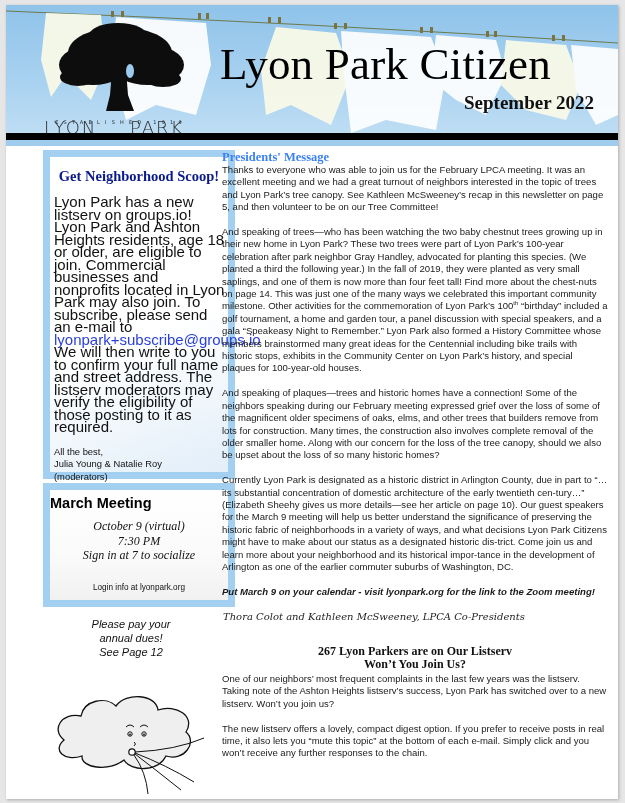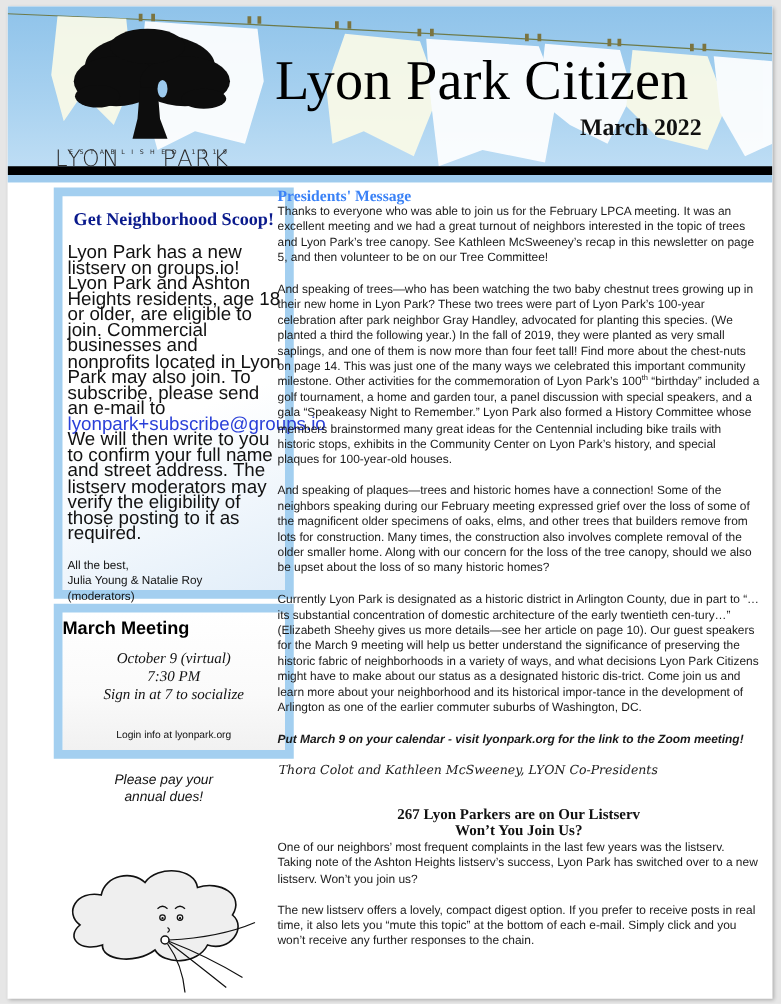--- a/index.html
+++ b/index.html
@@ -177,21 +177,21 @@
           <path d="M74 55 L88 55 L90 80 L96 96 L68 96 L72 80 Z"></path>
         </g>
         <ellipse cx="92" cy="56" rx="4" ry="7" fill="#9ccaee"></ellipse>
       </svg>
       <span class="logo-word left">LYON</span>
       <span class="logo-word right">PARK</span>
       <div class="logo-est">ESTABLISHED 1919</div>
     </div>
 
     <div class="masthead-title">Lyon Park Citizen</div>
-    <div class="masthead-date">March 2022</div>
+    <div class="masthead-date">September 2022</div>
     <div class="rule-black"></div>
     <div class="rule-blue"></div>
   </div>
 
   <div class="box scoop">
     <div class="scoop-title">Get Neighborhood Scoop!</div>
     <div class="scoop-body">
       <span>Lyon Park has a new listserv on groups.io! Lyon Park and Ashton Heights residents, age 18 or older, are eligible to join. Commercial businesses and nonprofits located in Lyon Park may also join. To subscribe, please send an e-mail to</span><br>
       <a>lyonpark+subscribe@groups.io</a><br>
       <span>We will then write to you to confirm your full name and street address. The listserv moderators may verify the eligibility of those posting to it as required.</span>
@@ -214,20 +214,21 @@
       <div>October 9 (virtual)</div>
       <div>7:30 PM</div>
       <div>Sign in at 7 to socialize</div>
     </div>
     <div class="meeting-login">Login info at lyonpark.org</div>
   </div>
 
   <div class="dues">
     <div>Please pay your</div>
     <div>annual dues!</div>
+    <div>See Page 12</div>
   </div>
   <svg class="cloud" viewBox="0 0 170 125">
     <path d="M18 70 C 5 60, 15 42, 35 46 C 38 30, 60 26, 70 36 C 80 22, 110 24, 112 40 C 130 34, 150 46, 140 62 C 152 72, 138 92, 120 86 C 112 102, 85 102, 78 90 C 62 102, 35 98, 36 86 C 18 92, 6 80, 18 70 Z" fill="#efefef" stroke="#111" stroke-width="1.3"></path>
     <path d="M80 57 q4 -4 8 0" stroke="#111" fill="none" stroke-width="1"></path>
     <path d="M94 57 q4 -4 8 0" stroke="#111" fill="none" stroke-width="1"></path>
     <circle cx="84" cy="64" r="2.2" fill="none" stroke="#111"></circle>
       <circle cx="84" cy="64.5" r="0.9" fill="#111"></circle>
     <circle cx="98" cy="64" r="2.2" fill="none" stroke="#111"></circle>
       <circle cx="98" cy="64.5" r="0.9" fill="#111"></circle>
     <path d="M88 72 q3 2 0 4" stroke="#111" fill="none" stroke-width="1"></path>
@@ -238,21 +239,21 @@
     <path d="M88 85 Q 100 102 102 124" stroke="#111" fill="none" stroke-width="1"></path>
   </svg>
 
   <div class="main">
     <h2>Presidents' Message</h2>
     <p>Thanks to everyone who was able to join us for the February LPCA meeting. It was an excellent meeting and we had a great turnout of neighbors interested in the topic of trees and Lyon Park’s tree canopy. See Kathleen McSweeney’s recap in this newsletter on page 5, and then volunteer to be on our Tree Committee!</p>
     <p><span>And speaking of trees—who has been watching the two baby chestnut trees growing up in their new home in Lyon Park? These two trees were part of Lyon Park’s 100-year celebration after park neighbor Gray Handley, advocated for planting this species. (We planted a third the following year.) In the fall of 2019, they were planted as very small saplings, and one of them is now more than four feet tall! Find more about the chest-nuts on page 14. This was just one of the many ways we celebrated this important community milestone. Other activities for the commemoration of Lyon Park’s 100</span><sup>th</sup><span> “birthday” included a golf tournament, a home and garden tour, a panel discussion with special speakers, and a gala “Speakeasy Night to Remember.” Lyon Park also formed a History Committee whose members brainstormed many great ideas for the Centennial including bike trails with historic stops, exhibits in the Community Center on Lyon Park’s history, and special plaques for 100-year-old houses.</span></p>
     <p>And speaking of plaques—trees and historic homes have a connection! Some of the neighbors speaking during our February meeting expressed grief over the loss of some of the magnificent older specimens of oaks, elms, and other trees that builders remove from lots for construction. Many times, the construction also involves complete removal of the older smaller home. Along with our concern for the loss of the tree canopy, should we also be upset about the loss of so many historic homes?</p>
     <p>Currently Lyon Park is designated as a historic district in Arlington County, due in part to “…its substantial concentration of domestic architecture of the early twentieth cen-tury…” (Elizabeth Sheehy gives us more details—see her article on page 10). Our guest speakers for the March 9 meeting will help us better understand the significance of preserving the historic fabric of neighborhoods in a variety of ways, and what decisions Lyon Park Citizens might have to make about our status as a designated historic dis-trict. Come join us and learn more about your neighborhood and its historical impor-tance in the development of Arlington as one of the earlier commuter suburbs of Washington, DC.</p>
     <p class="callout">Put March 9 on your calendar - visit lyonpark.org for the link to the Zoom meeting!</p>
-    <div class="signature">Thora Colot  and Kathleen McSweeney, LYON Co-Presidents</div>
+    <div class="signature">Thora Colot  and Kathleen McSweeney, LPCA Co-Presidents</div>
 
     <div class="listserv-head">
       <div>267 Lyon Parkers are on Our Listserv</div>
       <div>Won’t You Join Us?</div>
     </div>
     <div class="listserv-body">
       <p>One of our neighbors’ most frequent complaints in the last few years was the listserv. Taking note of the Ashton Heights listserv’s success, Lyon Park has switched over to a new listserv. Won’t you join us?</p>
       <p class="last">The new listserv offers a lovely, compact digest option. If you prefer to receive posts in real time, it also lets you “mute this topic” at the bottom of each e-mail. Simply click and you won’t receive any further responses to the chain.</p>
     </div>
   </div>

